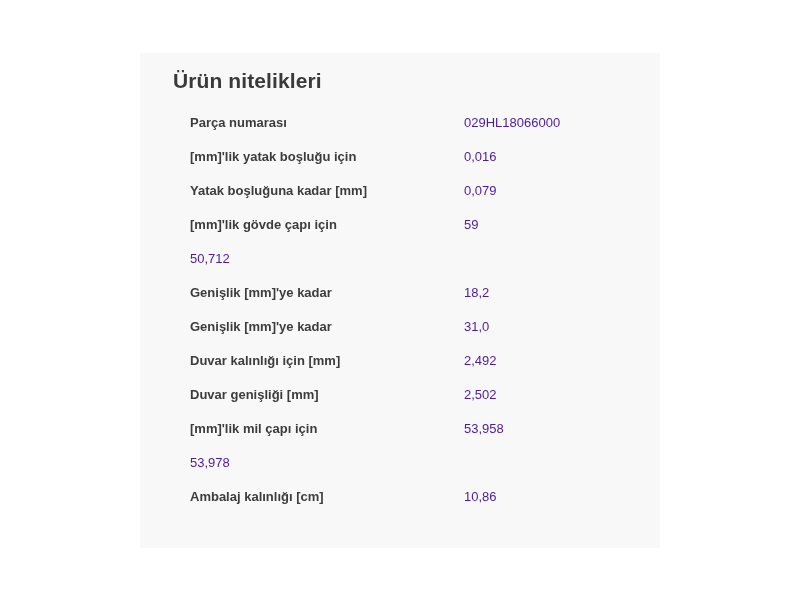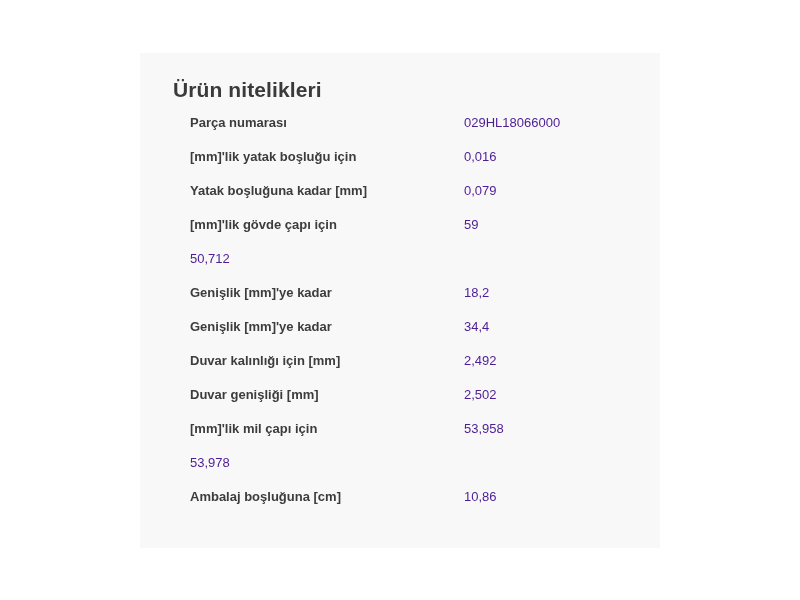--- a/index.html
+++ b/index.html
@@ -19,21 +19,21 @@
       position: absolute;
       left: 140px;
       top: 53px;
       width: 520px;
       height: 495px;
       background: #f8f8f8;
     }
     .title {
       position: absolute;
       left: 33px;
-      top: 25px;
+      top: 16px;
       margin: 0;
       font-size: 21px;
       font-weight: bold;
       color: #3a3a3a;
       letter-spacing: 0.1px;
     }
     .spec-list {
       position: absolute;
       left: 50px;
       top: 52px;
@@ -84,35 +84,35 @@
     </li>
     <li class="spec-row">
       <span class="spec-value">50,712</span>
     </li>
     <li class="spec-row">
       <span class="spec-label">Genişlik [mm]'ye kadar</span>
       <span class="spec-value">18,2</span>
     </li>
     <li class="spec-row">
       <span class="spec-label">Genişlik [mm]'ye kadar</span>
-      <span class="spec-value">34,4</span>
+      <span class="spec-value">31,0</span>
     </li>
     <li class="spec-row">
       <span class="spec-label">Duvar kalınlığı için [mm]</span>
       <span class="spec-value">2,492</span>
     </li>
     <li class="spec-row">
       <span class="spec-label">Duvar genişliği [mm]</span>
       <span class="spec-value">2,502</span>
     </li>
     <li class="spec-row">
       <span class="spec-label">[mm]'lik mil çapı için</span>
       <span class="spec-value">53,958</span>
     </li>
     <li class="spec-row">
       <span class="spec-value">53,978</span>
     </li>
     <li class="spec-row">
-      <span class="spec-label">Ambalaj boşluğuna [cm]</span>
+      <span class="spec-label">Ambalaj kalınlığı [cm]</span>
       <span class="spec-value">10,86</span>
     </li>
   </ul>
 </div>
 
 </body></html>

